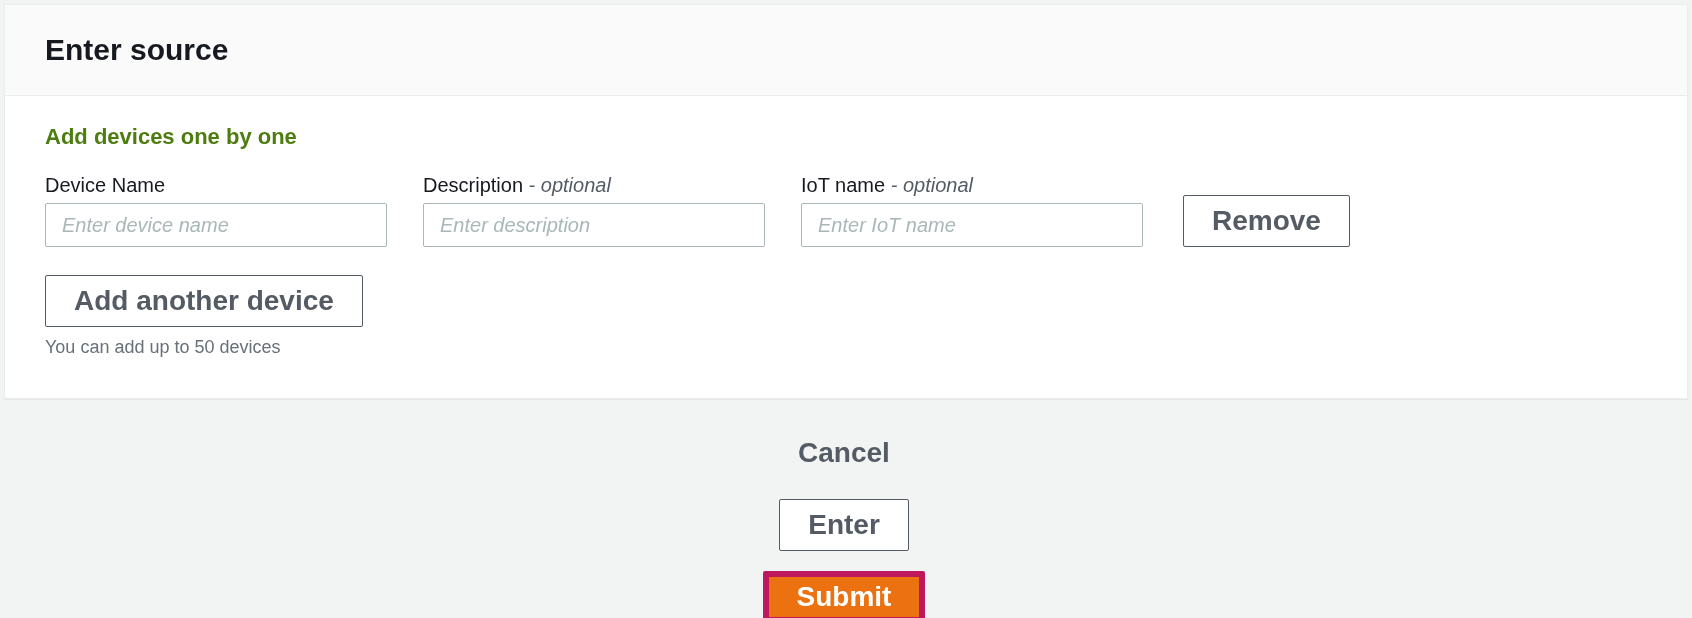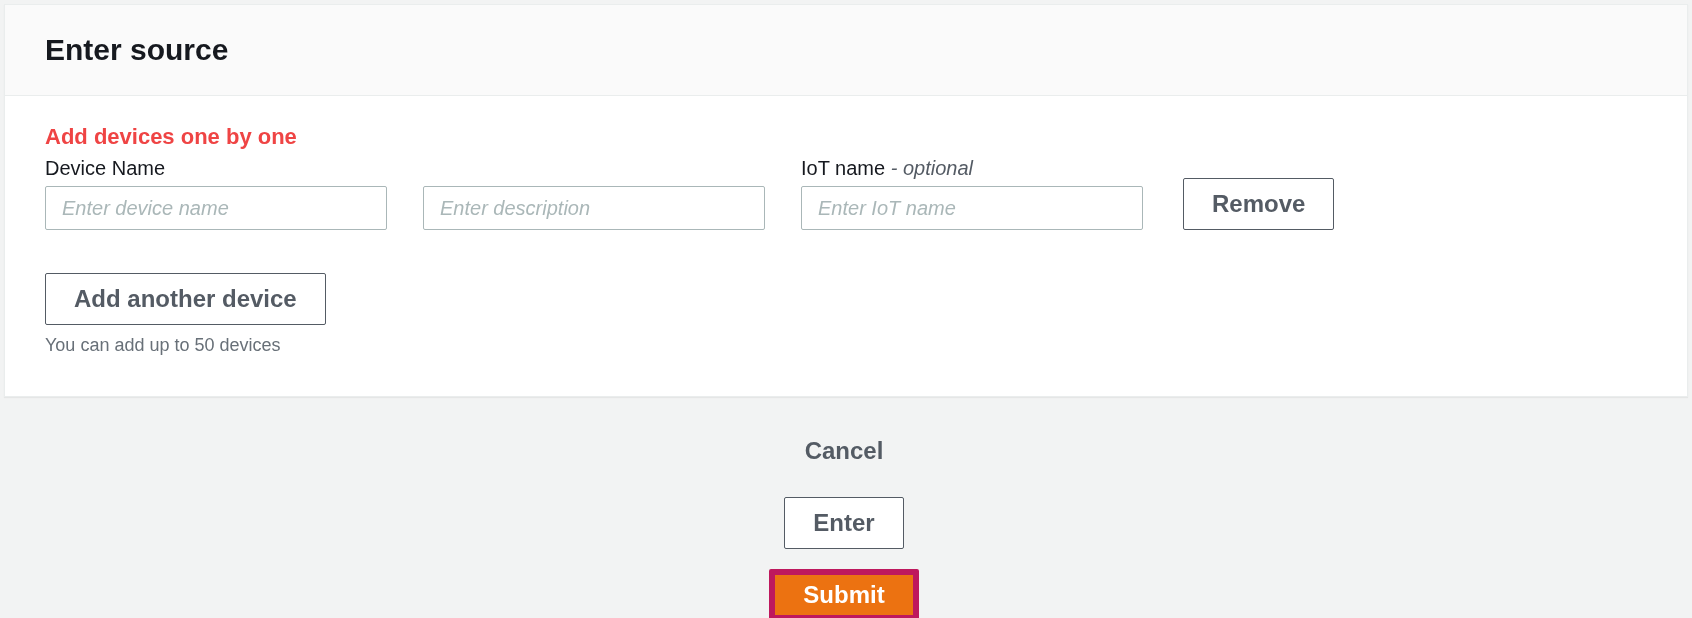--- a/index.html
+++ b/index.html
@@ -29,28 +29,28 @@
       font-weight: 700;
       color: #16191f;
     }
     .panel-body {
       padding: 28px 40px 40px 40px;
       background: #ffffff;
     }
     .section-title {
       font-size: 22px;
       font-weight: 700;
-      color: #ef4444;
-      margin-bottom: 7px;
+      color: #4d7c0f;
+      margin-bottom: 24px;
     }
     .form-row {
       display: flex;
       gap: 36px;
       align-items: flex-end;
-      margin-bottom: 43px;
+      margin-bottom: 28px;
     }
     .form-field {
       display: flex;
       flex-direction: column;
       width: 342px;
     }
     .form-label {
       font-size: 20px;
       color: #16191f;
       margin-bottom: 6px;
@@ -78,21 +78,21 @@
       font-style: normal;
     }
     .remove-btn-wrap {
       display: flex;
       align-items: flex-end;
       margin-left: 4px;
     }
     .btn {
       height: 52px;
       padding: 0 28px;
-      font-size: 24px;
+      font-size: 28px;
       font-weight: 700;
       border-radius: 2px;
       cursor: pointer;
       font-family: inherit;
       display: inline-flex;
       align-items: center;
       justify-content: center;
     }
     .btn-outline {
       background: #ffffff;
@@ -134,20 +134,23 @@
   <div class="panel-body">
     <div class="section-title">Add devices one by one</div>
 
     <div class="form-row">
       <div class="form-field">
         <label class="form-label">Device Name</label>
         <input type="text" class="text-input" placeholder="Enter device name" style="">
       </div>
 
       <div class="form-field">
+        <label class="form-label">
+          <span>Description</span><span class="optional"> - optional</span>
+        </label>
         <input type="text" class="text-input" placeholder="Enter description" style="">
       </div>
 
       <div class="form-field">
         <label class="form-label">
           <span>IoT name</span><span class="optional"> - optional</span>
         </label>
         <input type="text" class="text-input" placeholder="Enter IoT name" style="">
       </div>
 

